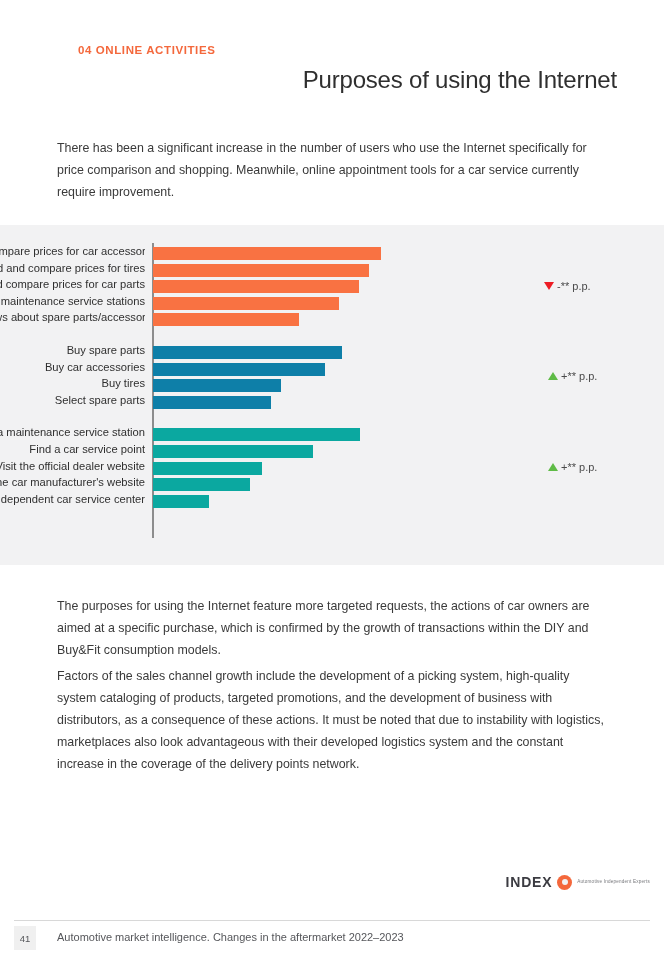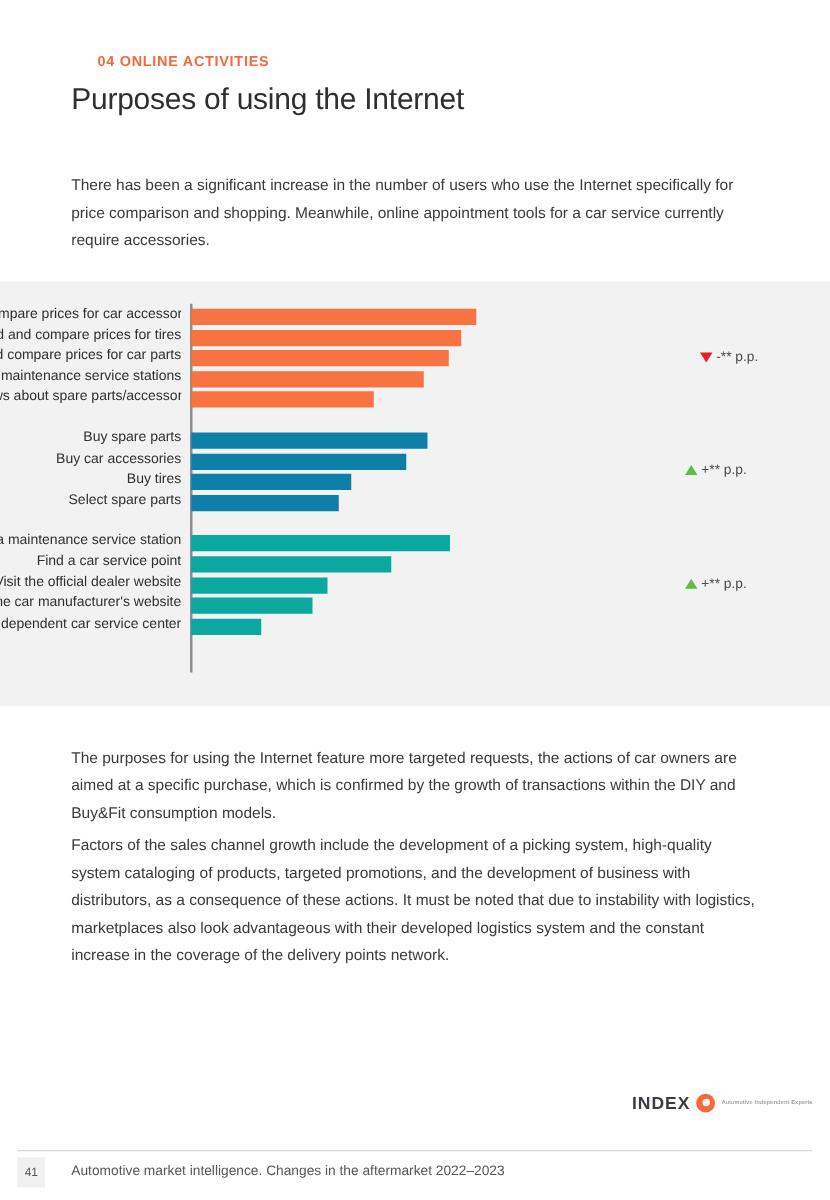--- a/index.html
+++ b/index.html
@@ -31,20 +31,21 @@
     text-transform: uppercase;
     margin: 0 0 10px 0;
     padding-left: 21px;
   }
   .page-title {
     font-size: 24px;
     font-weight: normal;
     color: #2f2f2f;
     margin: 0;
     letter-spacing: -0.2px;
+    text-align: right;
   }
 
   
   .intro {
     position: absolute;
     left: 57px;
     top: 137px;
     width: 548px;
     font-size: 12.4px;
     line-height: 22px;
@@ -205,21 +206,21 @@
   }
 </style>
 </head>
 <body>
 
 <div class="page-header">
   <div class="eyebrow">04 ONLINE ACTIVITIES</div>
   <h1 class="page-title">Purposes of using the Internet</h1>
 </div>
 
-<p class="intro">There has been a significant increase in the number of users who use the Internet specifically for price comparison and shopping. Meanwhile, online appointment tools for a car service currently require accessories.</p>
+<p class="intro">There has been a significant increase in the number of users who use the Internet specifically for price comparison and shopping. Meanwhile, online appointment tools for a car service currently require improvement.</p>
 
 <div class="chart-panel">
   <div class="chart-inner" id="chart-inner">
     <div class="axis-line"></div>
   <div class="bar-row grp-orange" style="top: 22px;">
         <div class="bar-label">Find and compare prices for car accessories</div>
         <div class="bar-fill" style="width: 228px;"></div>
       </div>
       <div class="bar-row grp-orange" style="top: 38.6px;">
         <div class="bar-label">Find and compare prices for tires</div>
@@ -230,21 +231,21 @@
         <div class="bar-fill" style="width: 206px;"></div>
       </div>
       <div class="bar-row grp-orange" style="top: 71.8px;">
         <div class="bar-label">Find car maintenance service stations</div>
         <div class="bar-fill" style="width: 186px;"></div>
       </div>
       <div class="bar-row grp-orange" style="top: 88.4px;">
         <div class="bar-label">Read reviews about spare parts/accessories</div>
         <div class="bar-fill" style="width: 146px;"></div>
       </div>
-      <div class="delta" style="left: 560px; top: 54.7px;">
+      <div class="delta" style="left: 544px; top: 54.7px;">
         <span class="tri tri-down"></span>
         <span>-** p.p.</span>
       </div>
       <div class="bar-row grp-blue" style="top: 121px;">
         <div class="bar-label">Buy spare parts</div>
         <div class="bar-fill" style="width: 189px;"></div>
       </div>
       <div class="bar-row grp-blue" style="top: 137.6px; padding-left: 10px;">
         <div class="bar-label">Buy car accessories</div>
         <div class="bar-fill" style="width: 172px;"></div>

